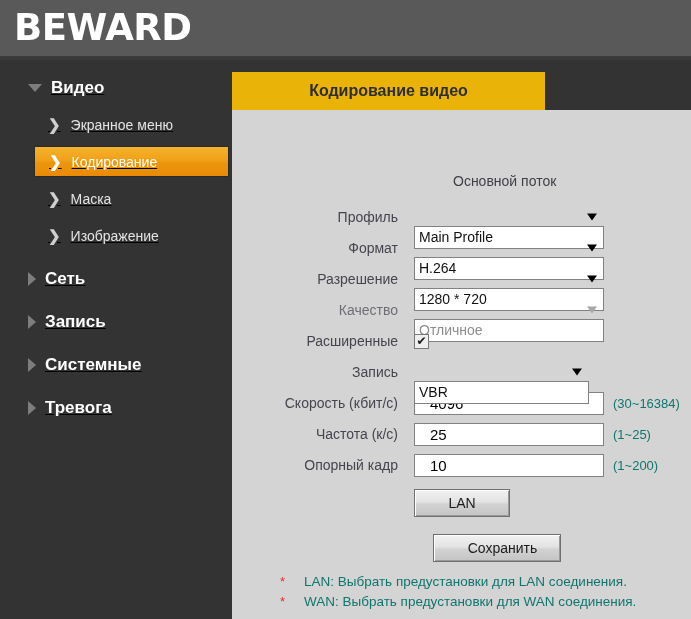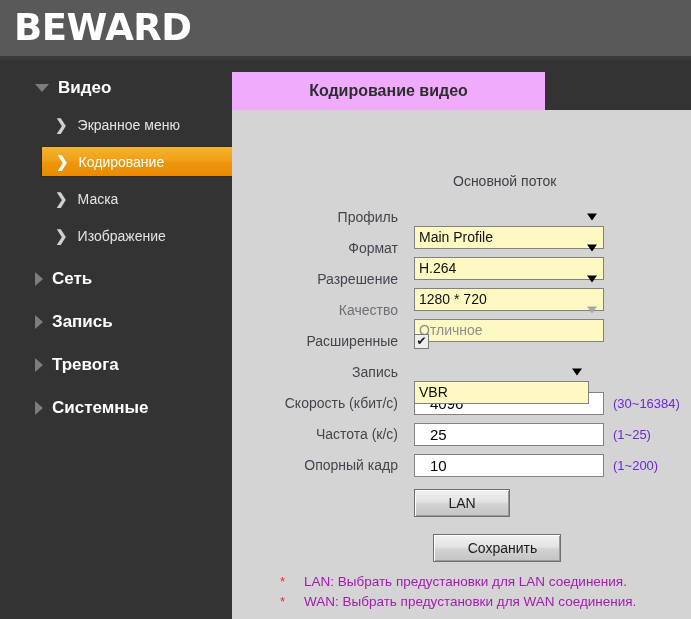--- a/index.html
+++ b/index.html
@@ -28,22 +28,23 @@
     line-height: 44px;
     white-space: nowrap;
   }
   .header-rule {
     position: absolute; left: 0; top: 56px; width: 691px; height: 4px;
     background: #3a3a3a;
   }
 
   
   .sidebar {
-    position: absolute; left: 7px; top: 60px; width: 232px; height: 559px;
+    position: absolute; left: 0; top: 60px; width: 232px; height: 559px;
     background: #333333;
+    text-decoration: underline;
   }
   .sb-item {
     position: relative;
     display: flex; align-items: center;
     height: 30px;
     cursor: pointer;
     white-space: nowrap;
   }
   .sb-top {
     margin-top: 13px;
@@ -90,21 +91,21 @@
     font-weight: bold;
     color: #cfcfcf;
     line-height: 1;
   }
   .sb-sub.active .chev { color: #ffffff; }
 
   
   .title-tab {
     position: absolute; left: 232px; top: 72px;
     width: 313px; height: 38px;
-    background: #f0abfc;
+    background: #eab308;
     display: flex; align-items: center; justify-content: center;
   }
   .title-tab span {
     color: #2e2e2e;
     font-size: 16px;
     font-weight: bold;
   }
   .content {
     position: absolute; left: 232px; top: 110px;
     width: 459px; height: 509px;
@@ -123,21 +124,21 @@
   .row { display: flex; align-items: center; height: 30px; margin-bottom: 1px; }
   .row-label {
     width: 182px; text-align: right; padding-right: 16px;
     color: #45454f; font-size: 14px;
   }
   .row-label.dim { color: #6e6e76; }
   .ctrl { position: relative; }
 
   select.fake, .selbox {
     width: 190px; height: 23px;
-    background: #fef9c3;
+    background: #ffffff;
     border: 1px solid #828282;
     display: flex; align-items: center;
     padding: 0 4px;
     font-size: 14px; color: #111111; margin-top: 40px;
   }
   .selbox .arrow {
     position: absolute; right: 7px; top: 50%; transform: translateY(-50%);
     width: 0; height: 0;
     border-left: 5px solid transparent;
     border-right: 5px solid transparent;
@@ -148,21 +149,21 @@
   .selbox.narrow { width: 175px; }
 
   .txtbox {
     width: 190px; height: 23px;
     background: #ffffff;
     border: 1px solid #828282;
     display: flex; align-items: center;
     padding: 0 15px;
     font-size: 15px; color: #000000;
   }
-  .hint { margin-left: 9px; color: #6d28d9; font-size: 13px; }
+  .hint { margin-left: 9px; color: #0f766e; font-size: 13px; }
 
   .cbx {
     width: 15px; height: 15px;
     background: #eeeeee;
     border: 1px solid #7a7a7a;
     display: flex; align-items: center; justify-content: center;
     font-size: 12px; color: #1a1a1a; line-height: 1;
   }
 
   .btnrow { display: flex; align-items: center; margin-top: 9px; padding-left: 182px; }
@@ -174,21 +175,21 @@
     display: flex; align-items: center; justify-content: center;
     cursor: pointer;
   }
   .btn-lan, .btn-wan { width: 96px; height: 28px; }
   .btn-wan { margin-left: 11px; }
   .btn-save { width: 128px; height: 28px; margin: 17px 0 0 201px; padding-left: 11px; }
 
   .notes { margin-top: 12px; padding-left: 48px; }
   .note { display: flex; align-items: flex-start; margin-bottom: 5px; }
   .note .star { color: #e03030; font-size: 13px; width: 24px; flex: none; }
-  .note .ntext { color: #a21caf; font-size: 13.5px; }
+  .note .ntext { color: #0f766e; font-size: 13.5px; }
 </style>
 </head>
 <body>
 
 <div id="app">
 
   <div class="header-band">
     <div class="logo">BEWARD</div>
   </div>
   <div class="header-rule"></div>
@@ -225,26 +226,26 @@
       <span class="sb-label">Сеть</span>
     </div>
 
     <div class="sb-item sb-top">
       <span class="tri-right"></span>
       <span class="sb-label">Запись</span>
     </div>
 
     <div class="sb-item sb-top">
       <span class="tri-right"></span>
+      <span class="sb-label">Системные</span>
+    </div>
+
+    <div class="sb-item sb-top">
+      <span class="tri-right"></span>
       <span class="sb-label">Тревога</span>
-    </div>
-
-    <div class="sb-item sb-top">
-      <span class="tri-right"></span>
-      <span class="sb-label">Системные</span>
     </div>
   </div>
 
   <div class="title-tab">
     <span>Кодирование видео</span>
   </div>
 
   <div class="content">
 
     <div class="section-title">Основной поток</div>

